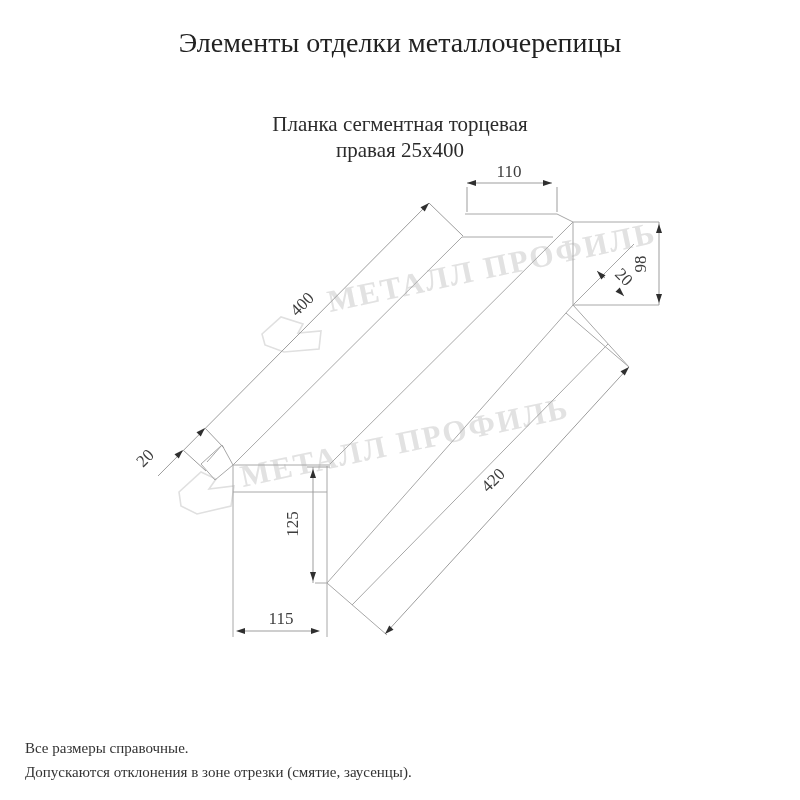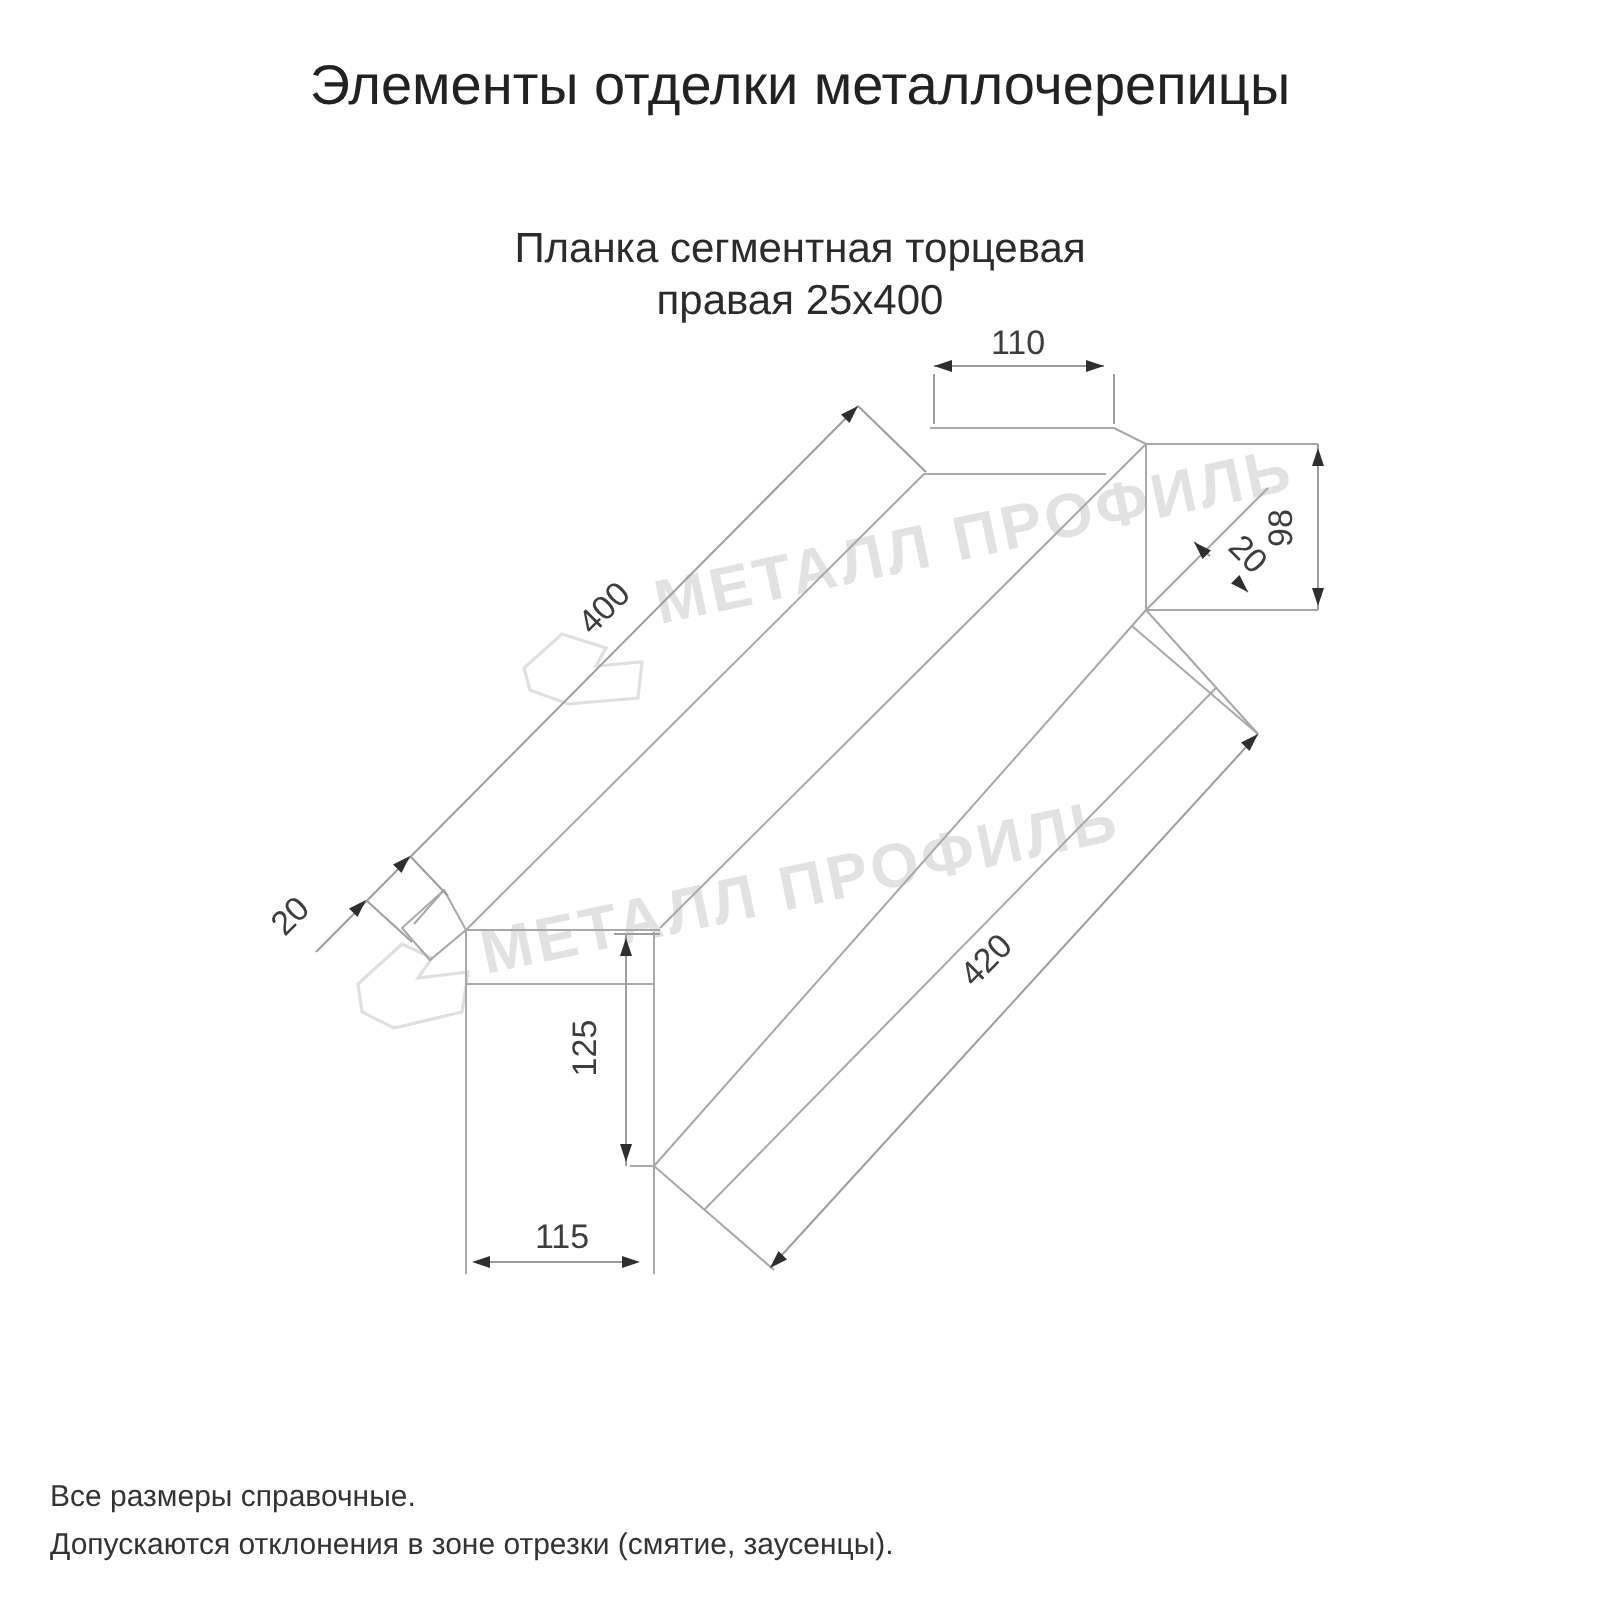--- a/index.html
+++ b/index.html
@@ -1,17 +1,17 @@
 <!DOCTYPE html>
 <html><head>
 <meta charset="utf-8">
 <style>
   html,body{margin:0;padding:0;background:#ffffff;}
   .page{position:relative;width:800px;height:800px;background:#fff;overflow:hidden;
-        font-family:Liberation Sans, sans-serif;}
+        font-family:Liberation Serif, serif;}
   svg{display:block}
   .title-text{font-size:28px;fill:#222222;}
   .subtitle-text{font-size:21px;fill:#2b2b2b;}
   .footer-text{font-size:15px;fill:#333333;}
   .dim-text{font-size:17px;fill:#3d3d3d;}
   .profile-line{stroke:#a8a8a8;stroke-width:1;fill:none;}
   .dim-line{stroke:#9d9d9d;stroke-width:1;fill:none;}
   .arrow{fill:#2f2f2f;stroke:none;}
   .watermark-text{font-size:31px;font-weight:bold;fill:#e2e2e2;letter-spacing:2px;}
   .watermark-logo{stroke:#e0e0e0;stroke-width:1.6;fill:none;}

